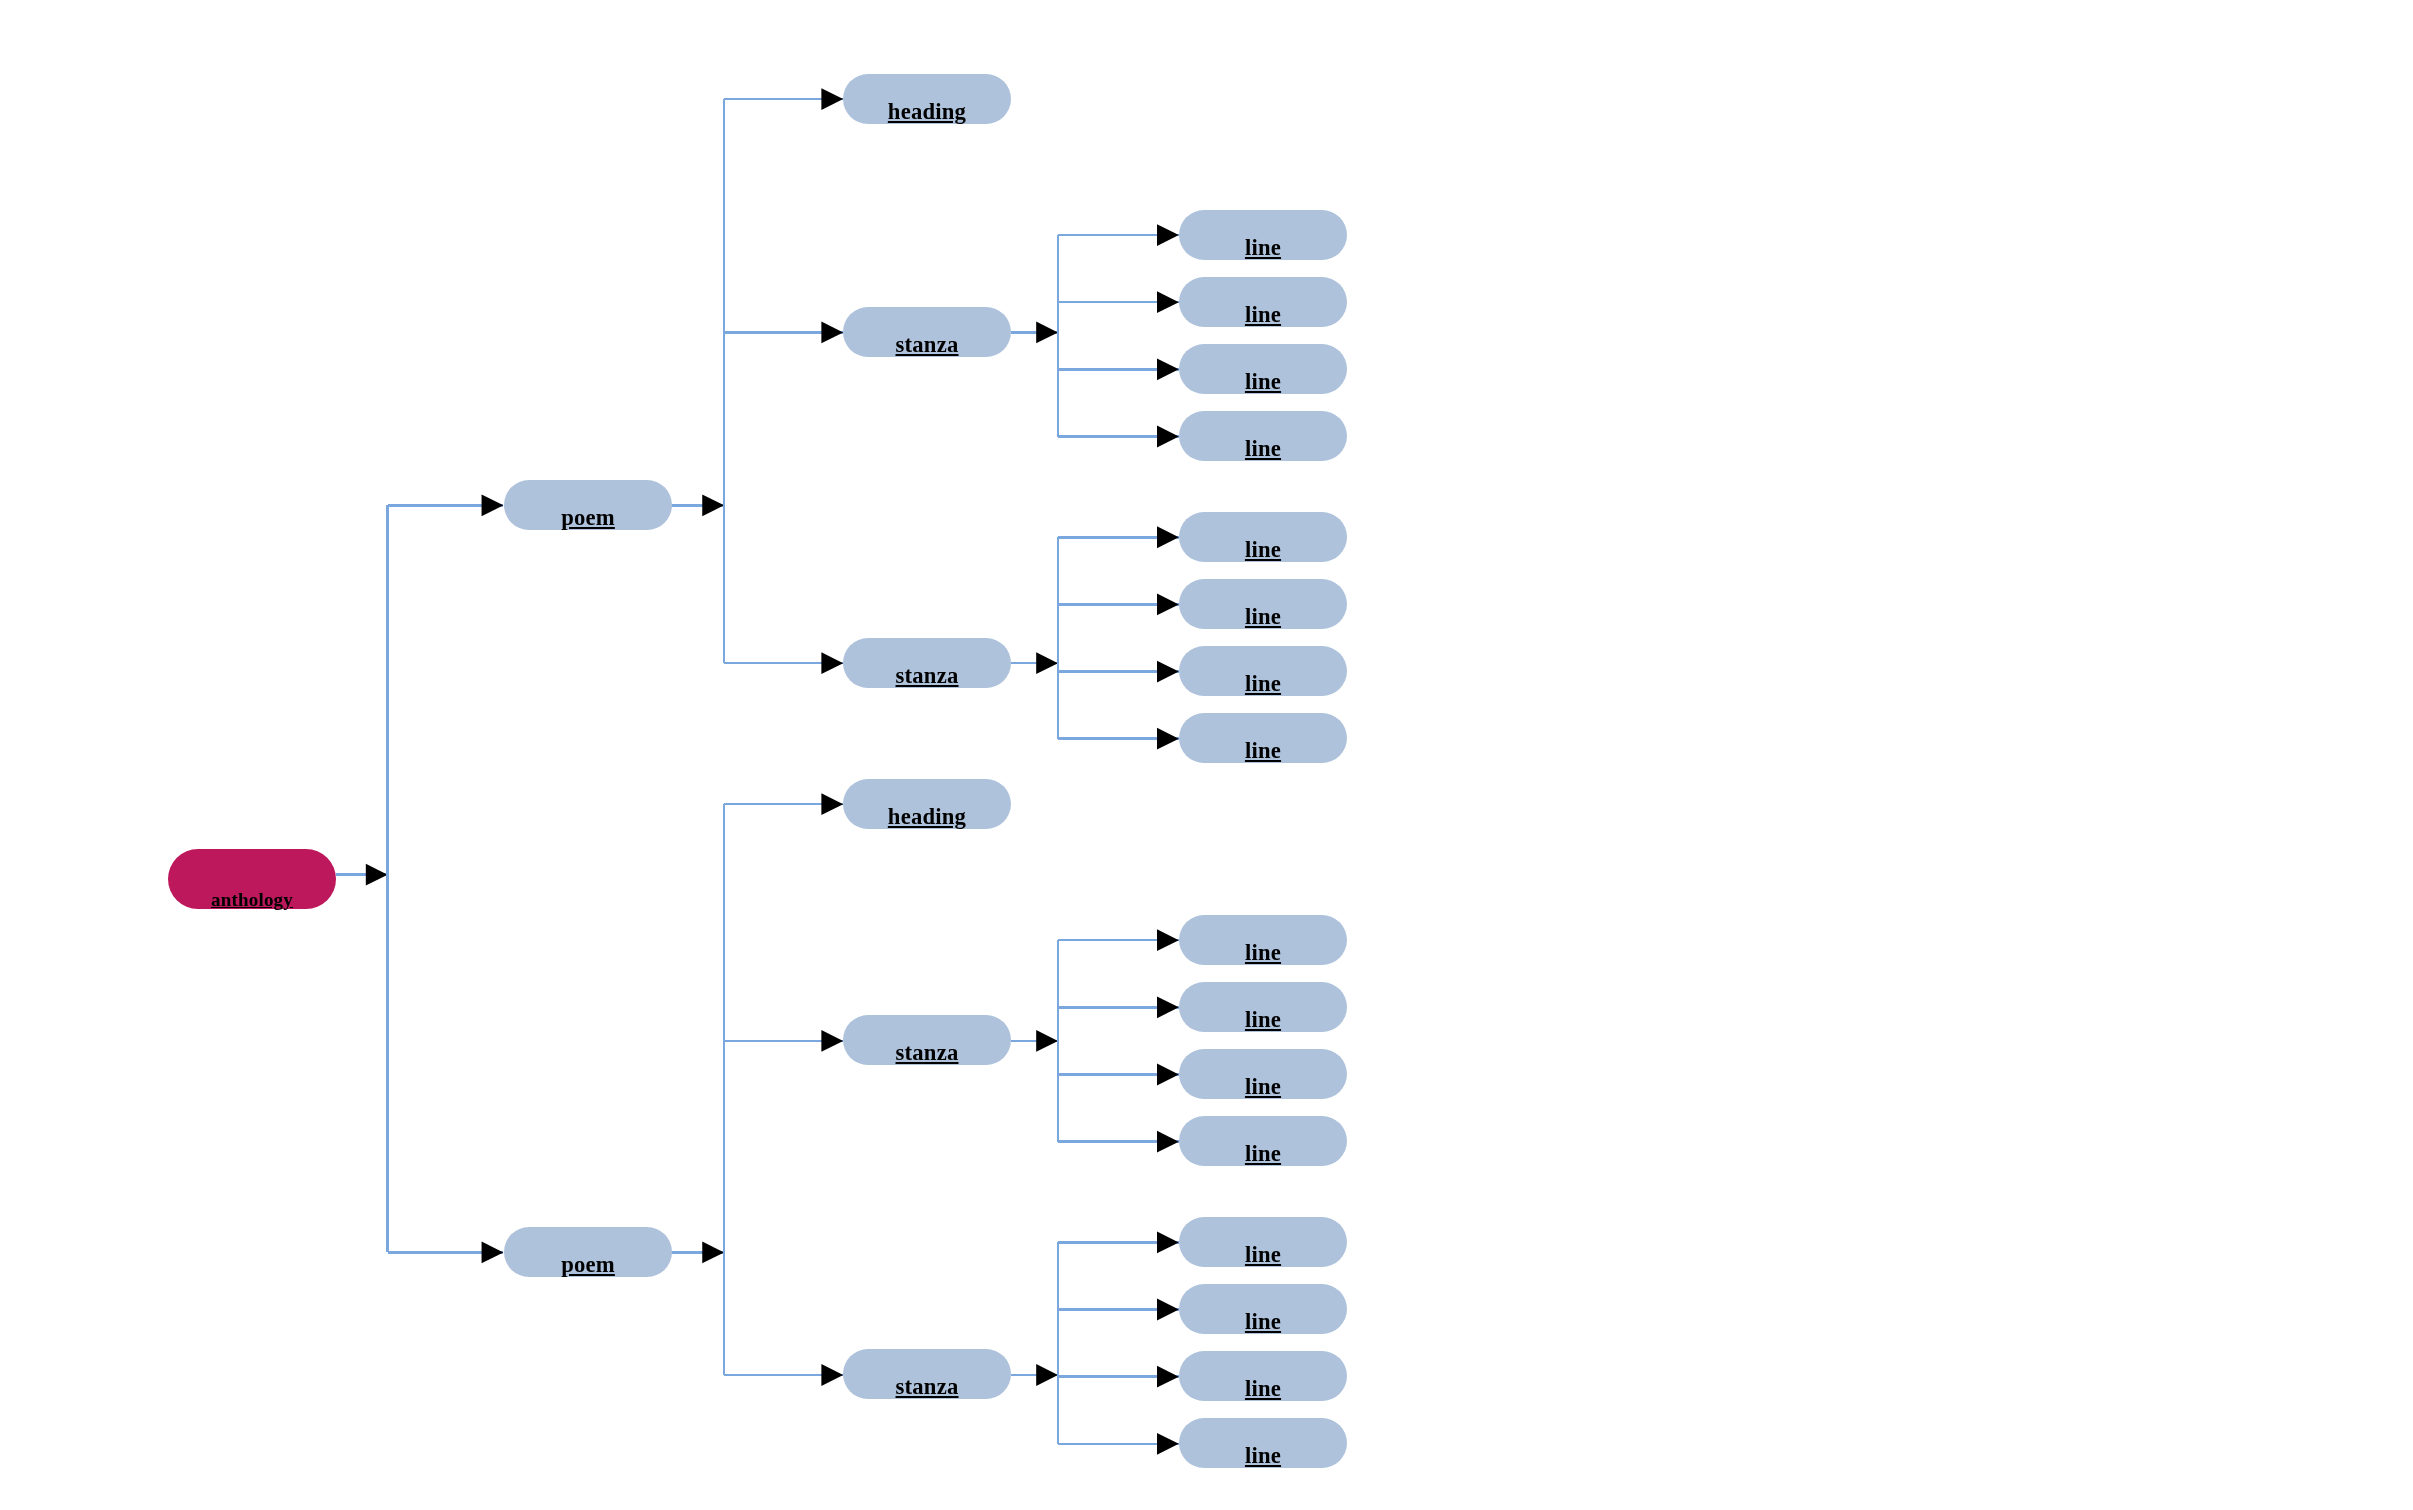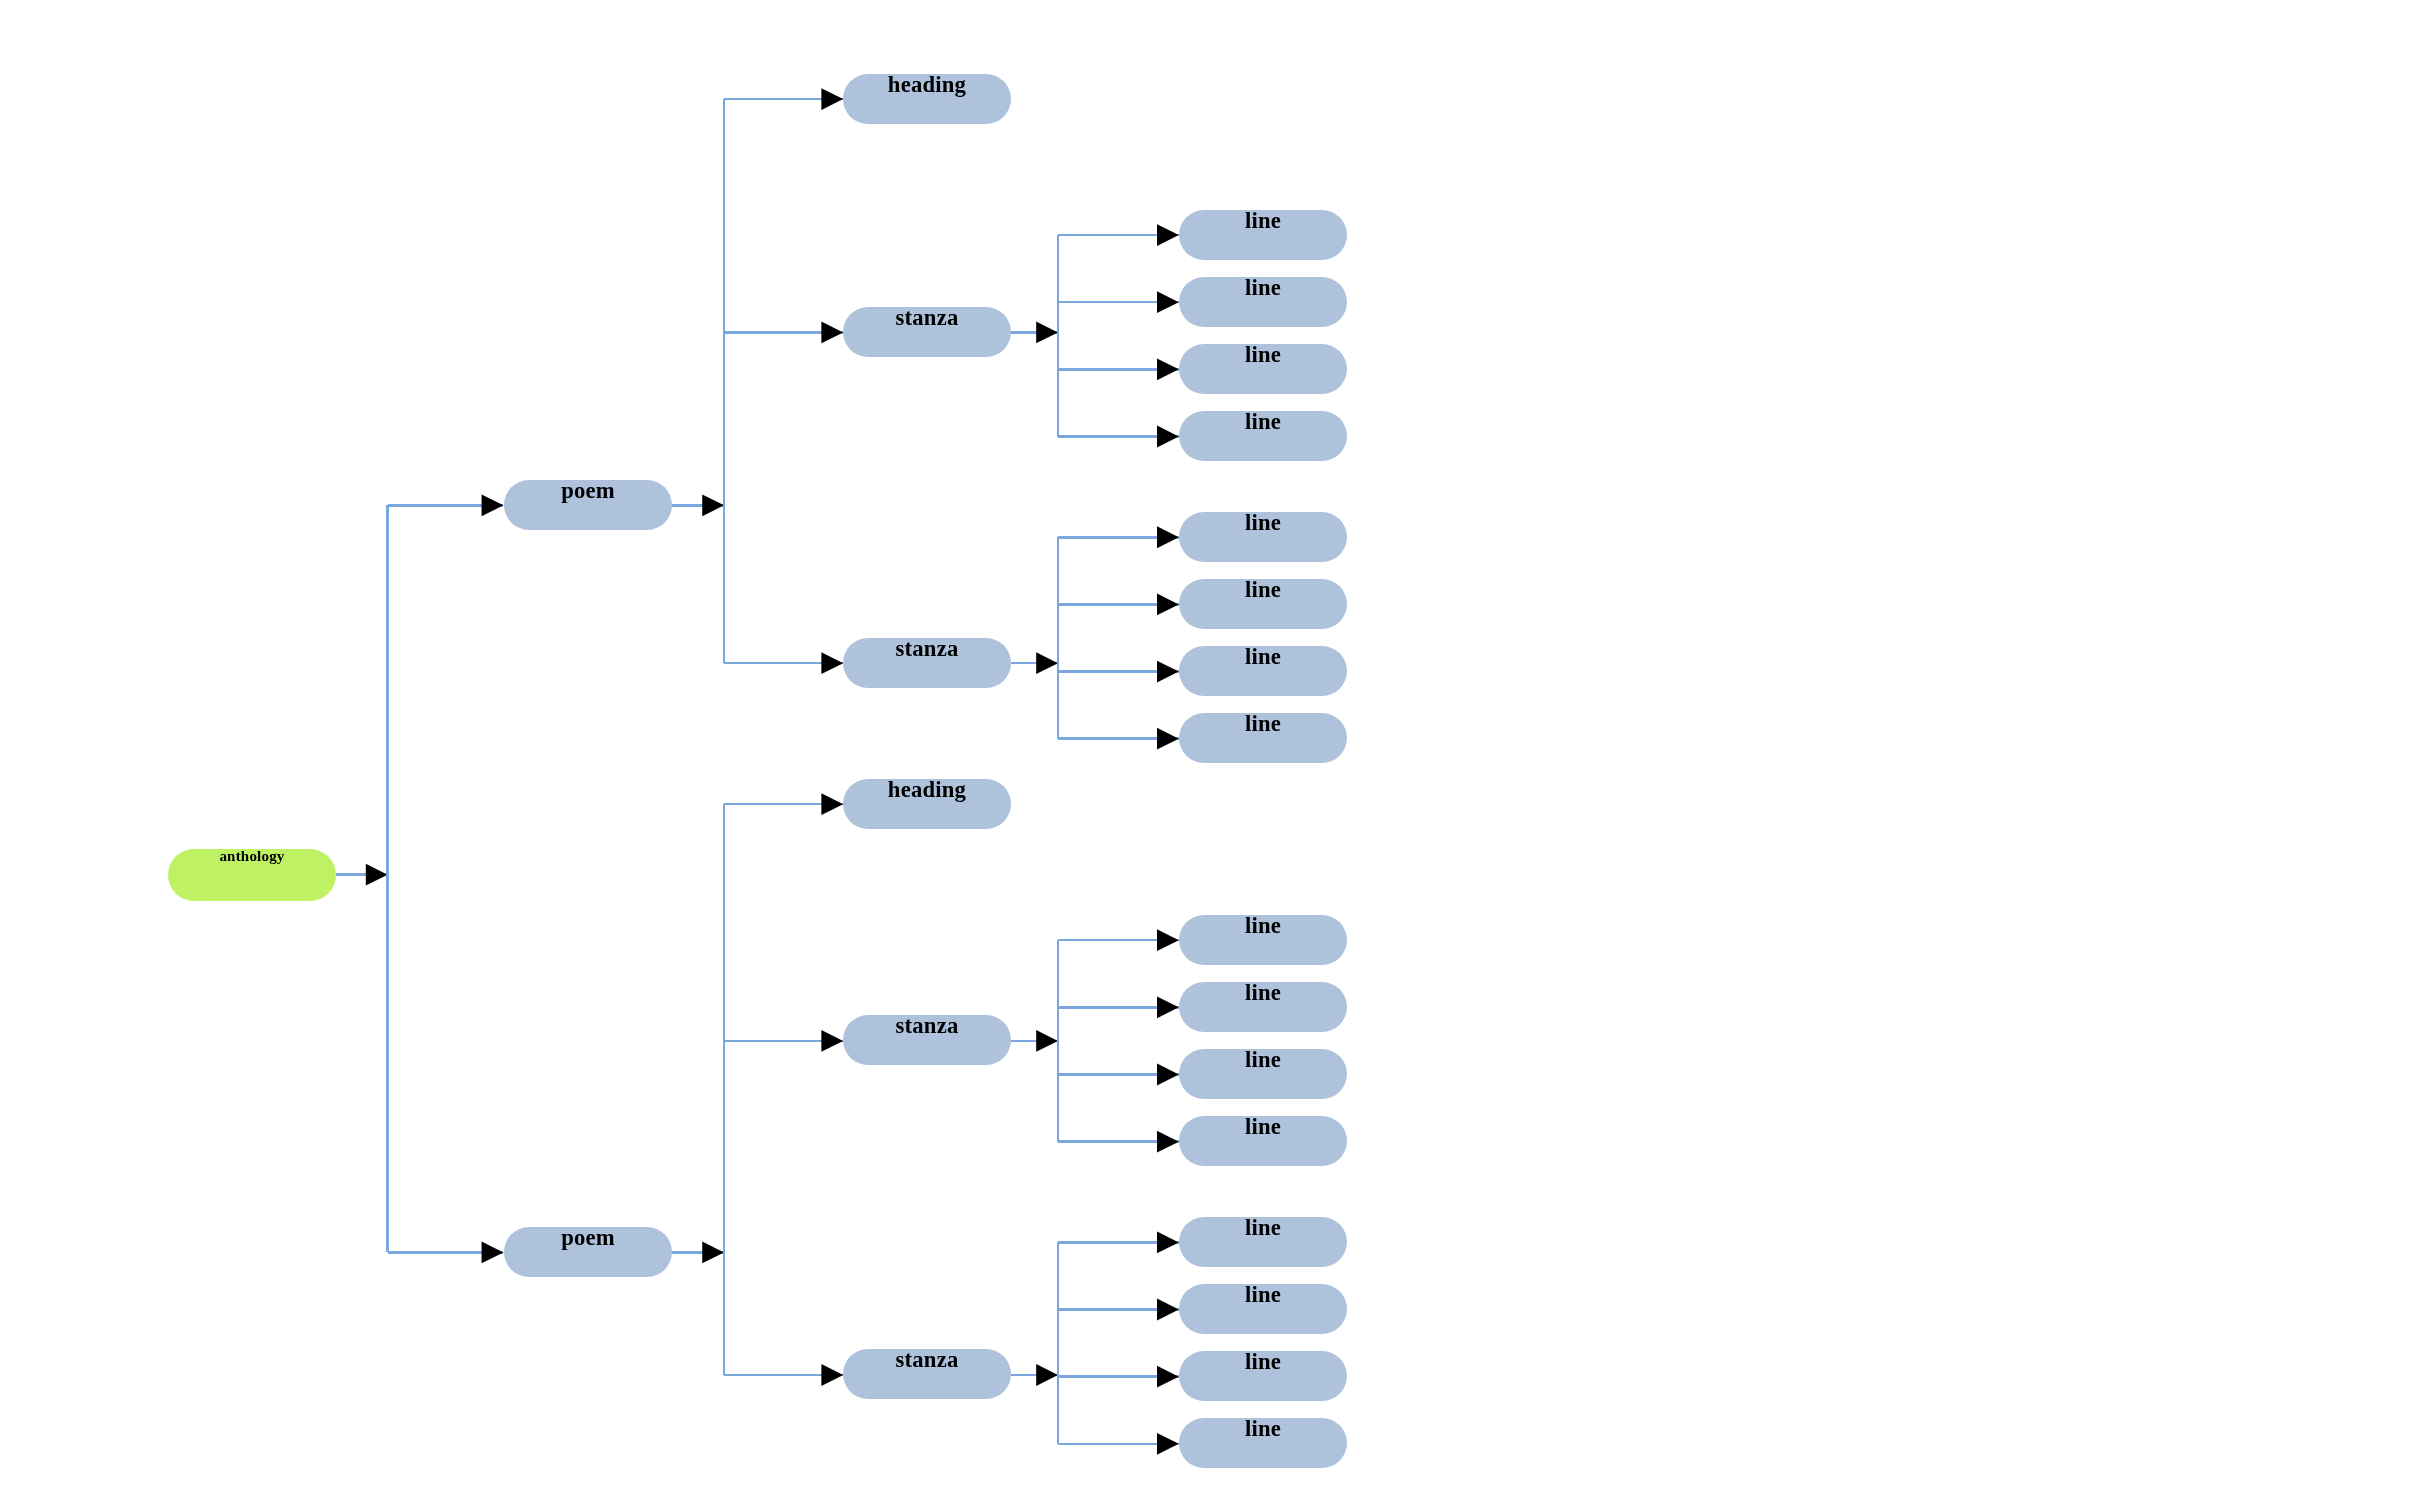--- a/index.html
+++ b/index.html
@@ -23,30 +23,31 @@
     left: 0;
     top: 0;
     width: 2413px;
     height: 1511px;
     pointer-events: none;
   }
   .node {
     position: absolute;
     box-sizing: border-box;
     display: flex;
-    align-items: flex-start;
+    align-items: flex-end;
     justify-content: center;
     background: #aec2dc;
     border-radius: 838px;
     color: #000000;
     font-weight: bold;
     font-family: "Liberation Serif", "DejaVu Serif", serif;
     line-height: 1;
     letter-spacing: 0.2px;
     user-select: none;
+    text-decoration: underline;
   }
   .node .label {
     display: block;
     white-space: nowrap;
   }
 </style>
 </head>
 <body>
 
 <div id="canvas">
@@ -115,21 +116,21 @@
       <line x1="1261" y1="1480" x2="1405" y2="1480" stroke="#7ba7df" stroke-width="3" shape-rendering="crispEdges"></line>
       <polygon points="1405,1480 1379,1467 1379,1493" fill="#000000"></polygon>
       <line x1="1261" y1="1560" x2="1405" y2="1560" stroke="#7ba7df" stroke-width="3" shape-rendering="crispEdges"></line>
       <polygon points="1405,1560 1379,1547 1379,1573" fill="#000000"></polygon>
       <line x1="1261" y1="1640" x2="1405" y2="1640" stroke="#7ba7df" stroke-width="3" shape-rendering="crispEdges"></line>
       <polygon points="1405,1640 1379,1627 1379,1653" fill="#000000"></polygon>
       <line x1="1261" y1="1720" x2="1405" y2="1720" stroke="#7ba7df" stroke-width="3" shape-rendering="crispEdges"></line>
       <polygon points="1405,1720 1379,1707 1379,1733" fill="#000000"></polygon>
     </svg>
   <div id="node-layer">
-      <div class="node" style="left: 168px; top: 849px; width: 168px; height: 52px; background: #bef264; color: rgb(0, 0, 0); font-size: 15px;">
+      <div class="node" style="left: 168px; top: 849px; width: 168px; height: 60px; background: #be185d; color: rgb(0, 0, 0); font-size: 19px;">
         <span class="label">anthology</span>
       </div>
       <div class="node" style="left: 504px; top: 480px; width: 168px; height: 50px; background: rgb(174, 194, 220); color: rgb(0, 0, 0); font-size: 22.7px;">
         <span class="label">poem</span>
       </div>
       <div class="node" style="left: 504px; top: 1227px; width: 168px; height: 50px; background: rgb(174, 194, 220); color: rgb(0, 0, 0); font-size: 22.7px;">
         <span class="label">poem</span>
       </div>
       <div class="node" style="left: 843px; top: 74px; width: 168px; height: 50px; background: rgb(174, 194, 220); color: rgb(0, 0, 0); font-size: 22.7px;">
         <span class="label">heading</span>

